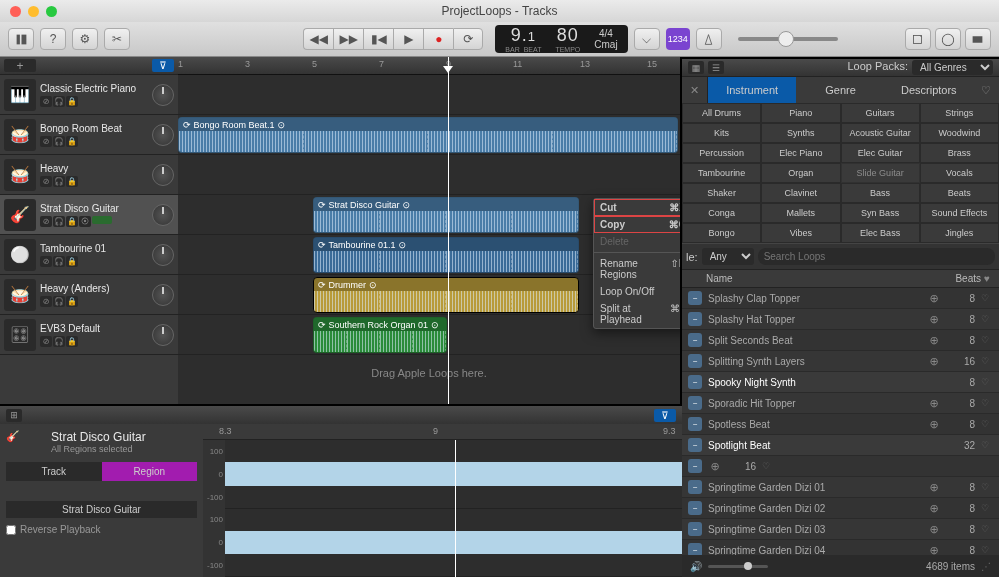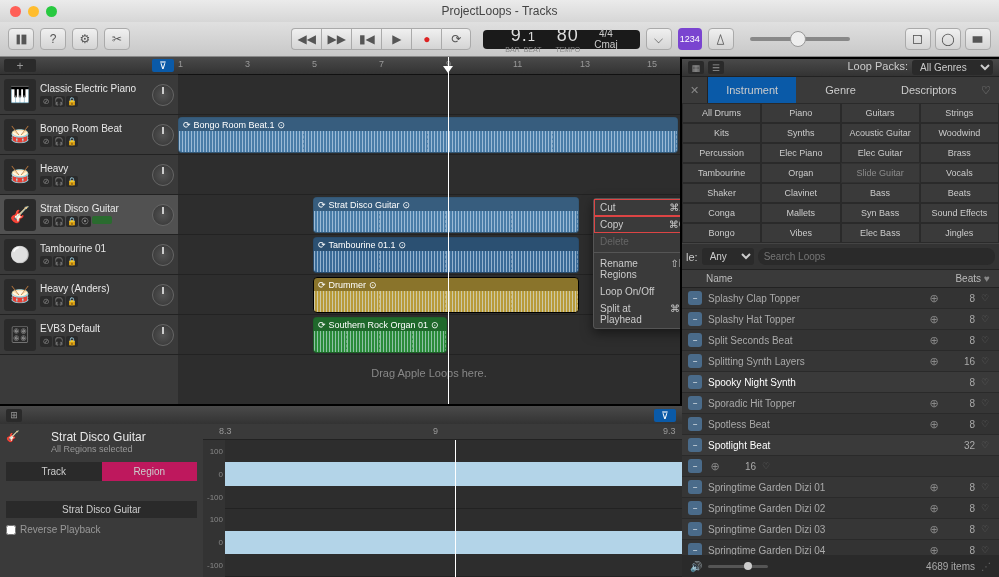--- a/index.html
+++ b/index.html
@@ -10,21 +10,21 @@
 .tl-r{background:#ff5f57;}.tl-y{background:#ffbd2e;}.tl-g{background:#28c940;}
 .title-wrap{position:absolute;left:0;right:0;text-align:center;color:#444;font-size:12px;pointer-events:none;}
 .toolbar{height:35px;background:linear-gradient(#e0e0e0,#c8c8c8);display:flex;align-items:center;padding:0 8px;gap:6px;border-bottom:1px solid #888;}
 .tbtn{width:26px;height:22px;background:linear-gradient(#f0f0f0,#d4d4d4);border:1px solid #aaa;border-radius:4px;display:flex;align-items:center;justify-content:center;color:#555;font-size:12px;}
 .tbtn svg{width:13px;height:13px;fill:#555;}
 .transport{display:flex;gap:0;margin-left:auto;}
 .transport .tbtn{width:30px;border-radius:0;border-right:none;}
 .transport .tbtn:first-child{border-radius:4px 0 0 4px;}
 .transport .tbtn:last-child{border-radius:0 4px 4px 0;border-right:1px solid #aaa;}
 .rec{color:#d22;}
-.lcd{background:#1a1a1a;height:19px;border-radius:4px;display:flex;align-items:center;padding:0 22px;gap:14px;margin-left:6px;}
+.lcd{background:#1a1a1a;height:28px;border-radius:4px;display:flex;align-items:center;padding:0 10px;gap:14px;margin-left:6px;}
 .lcd-col{text-align:center;}
 .lcd-num{font-family:"Helvetica Neue",sans-serif;font-weight:200;font-size:18px;color:#ddd;letter-spacing:1px;}
 .lcd-lab{font-size:7px;color:#888;text-transform:uppercase;}
 .lcd-sub{font-size:10px;color:#ccc;}
 .tuner{width:24px;height:22px;background:#7a44d0;border-radius:4px;color:#fff;font-size:9px;display:flex;align-items:center;justify-content:center;}
 .slider{width:100px;height:4px;background:#888;border-radius:2px;position:relative;margin:0 10px;}
 .slider::after{content:"";position:absolute;width:14px;height:14px;background:#eee;border:1px solid #999;border-radius:50%;top:-6px;left:40%;}
 .r-grp{margin-left:auto;display:flex;gap:4px;}
 .main{display:flex;height:calc(100% - 57px);}
 .left{width:682px;display:flex;flex-direction:column;}
@@ -55,33 +55,33 @@
 .region.yellow{background:#b89b3a;border-color:#000;}
 .region.green{background:#2a8b3a;}
 .rlabel{position:absolute;top:0;left:0;right:0;height:13px;background:rgba(0,0,0,.25);color:#fff;font-size:9px;padding:1px 4px;display:flex;align-items:center;gap:3px;}
 .wave{position:absolute;top:13px;left:0;right:0;bottom:0;background:repeating-linear-gradient(90deg,rgba(220,235,250,.7) 0 1px,transparent 1px 3px);opacity:.8;}
 .rep-marks{position:absolute;top:13px;left:0;right:0;bottom:0;display:flex;}
 .rep-marks span{flex:1;border-right:1px dashed rgba(255,255,255,.3);}
 .droptext{text-align:center;color:#888;font-size:11px;padding:12px;}
 .ctx{position:absolute;left:415px;top:3px;width:100px;background:#3a3a3a;border:1px solid #555;border-radius:3px;z-index:20;font-size:10px;box-shadow:0 4px 12px rgba(0,0,0,.5);}
 .ctx-row{display:flex;justify-content:space-between;padding:3px 6px;color:#ccc;}
 .ctx-row.dis{color:#666;}
-.ctx-row.hl{outline:1px solid #d44;outline-offset:-1px;}
+.ctx-row.hl{outline:1px solid #d44;outline-offset:-1px;font-weight:bold;}
 .ctx-sep{height:1px;background:#555;margin:2px 0;}
 .editor{height:173px;background:#333;border-top:2px solid #000;display:flex;flex-direction:column;}
 .ehdr{height:18px;background:linear-gradient(#4a4a4a,#333);display:flex;align-items:center;padding:0 6px;gap:6px;}
 .ebody{flex:1;display:flex;}
 .epanel{width:203px;background:#3a3a3a;padding:6px;}
 .eicon{width:38px;height:24px;display:inline-block;vertical-align:middle;}
 .ename{display:inline-block;vertical-align:middle;margin-left:4px;}
 .ename .n{color:#e8e8e8;font-size:12px;}
 .ename .s{color:#999;font-size:9px;}
 .etabs{display:flex;margin-top:8px;}
 .etab{flex:1;text-align:center;padding:4px;background:#2a2a2a;color:#ccc;font-size:10px;}
-.etab.act{background:#be185d;}
+.etab.act{background:#a21caf;}
 .einput{width:100%;background:#2a2a2a;border:none;color:#ccc;padding:3px;margin-top:20px;text-align:center;font-size:10px;}
 .echk{display:flex;align-items:center;gap:4px;margin-top:6px;color:#999;font-size:10px;}
 .echk input{width:10px;height:10px;}
 .ewave{flex:1;background:#2d2d2d;position:relative;}
 .eruler{height:16px;background:#3a3a3a;display:flex;position:relative;border-bottom:1px solid #222;}
 .escale{position:absolute;left:0;top:16px;bottom:0;width:22px;background:#333;color:#888;font-size:8px;display:flex;flex-direction:column;justify-content:space-around;align-items:flex-end;padding-right:2px;}
 .ewaveform{position:absolute;left:22px;right:0;top:16px;bottom:0;}
 .ewaveform .ch{height:50%;position:relative;border-bottom:1px solid #222;}
 .bigwave{position:absolute;inset:5px 0;background:linear-gradient(transparent 30%,#b3d4e8 30% 70%,transparent 70%);}
 .bigwave::before,.bigwave::after{content:"";position:absolute;background:#b3d4e8;}

